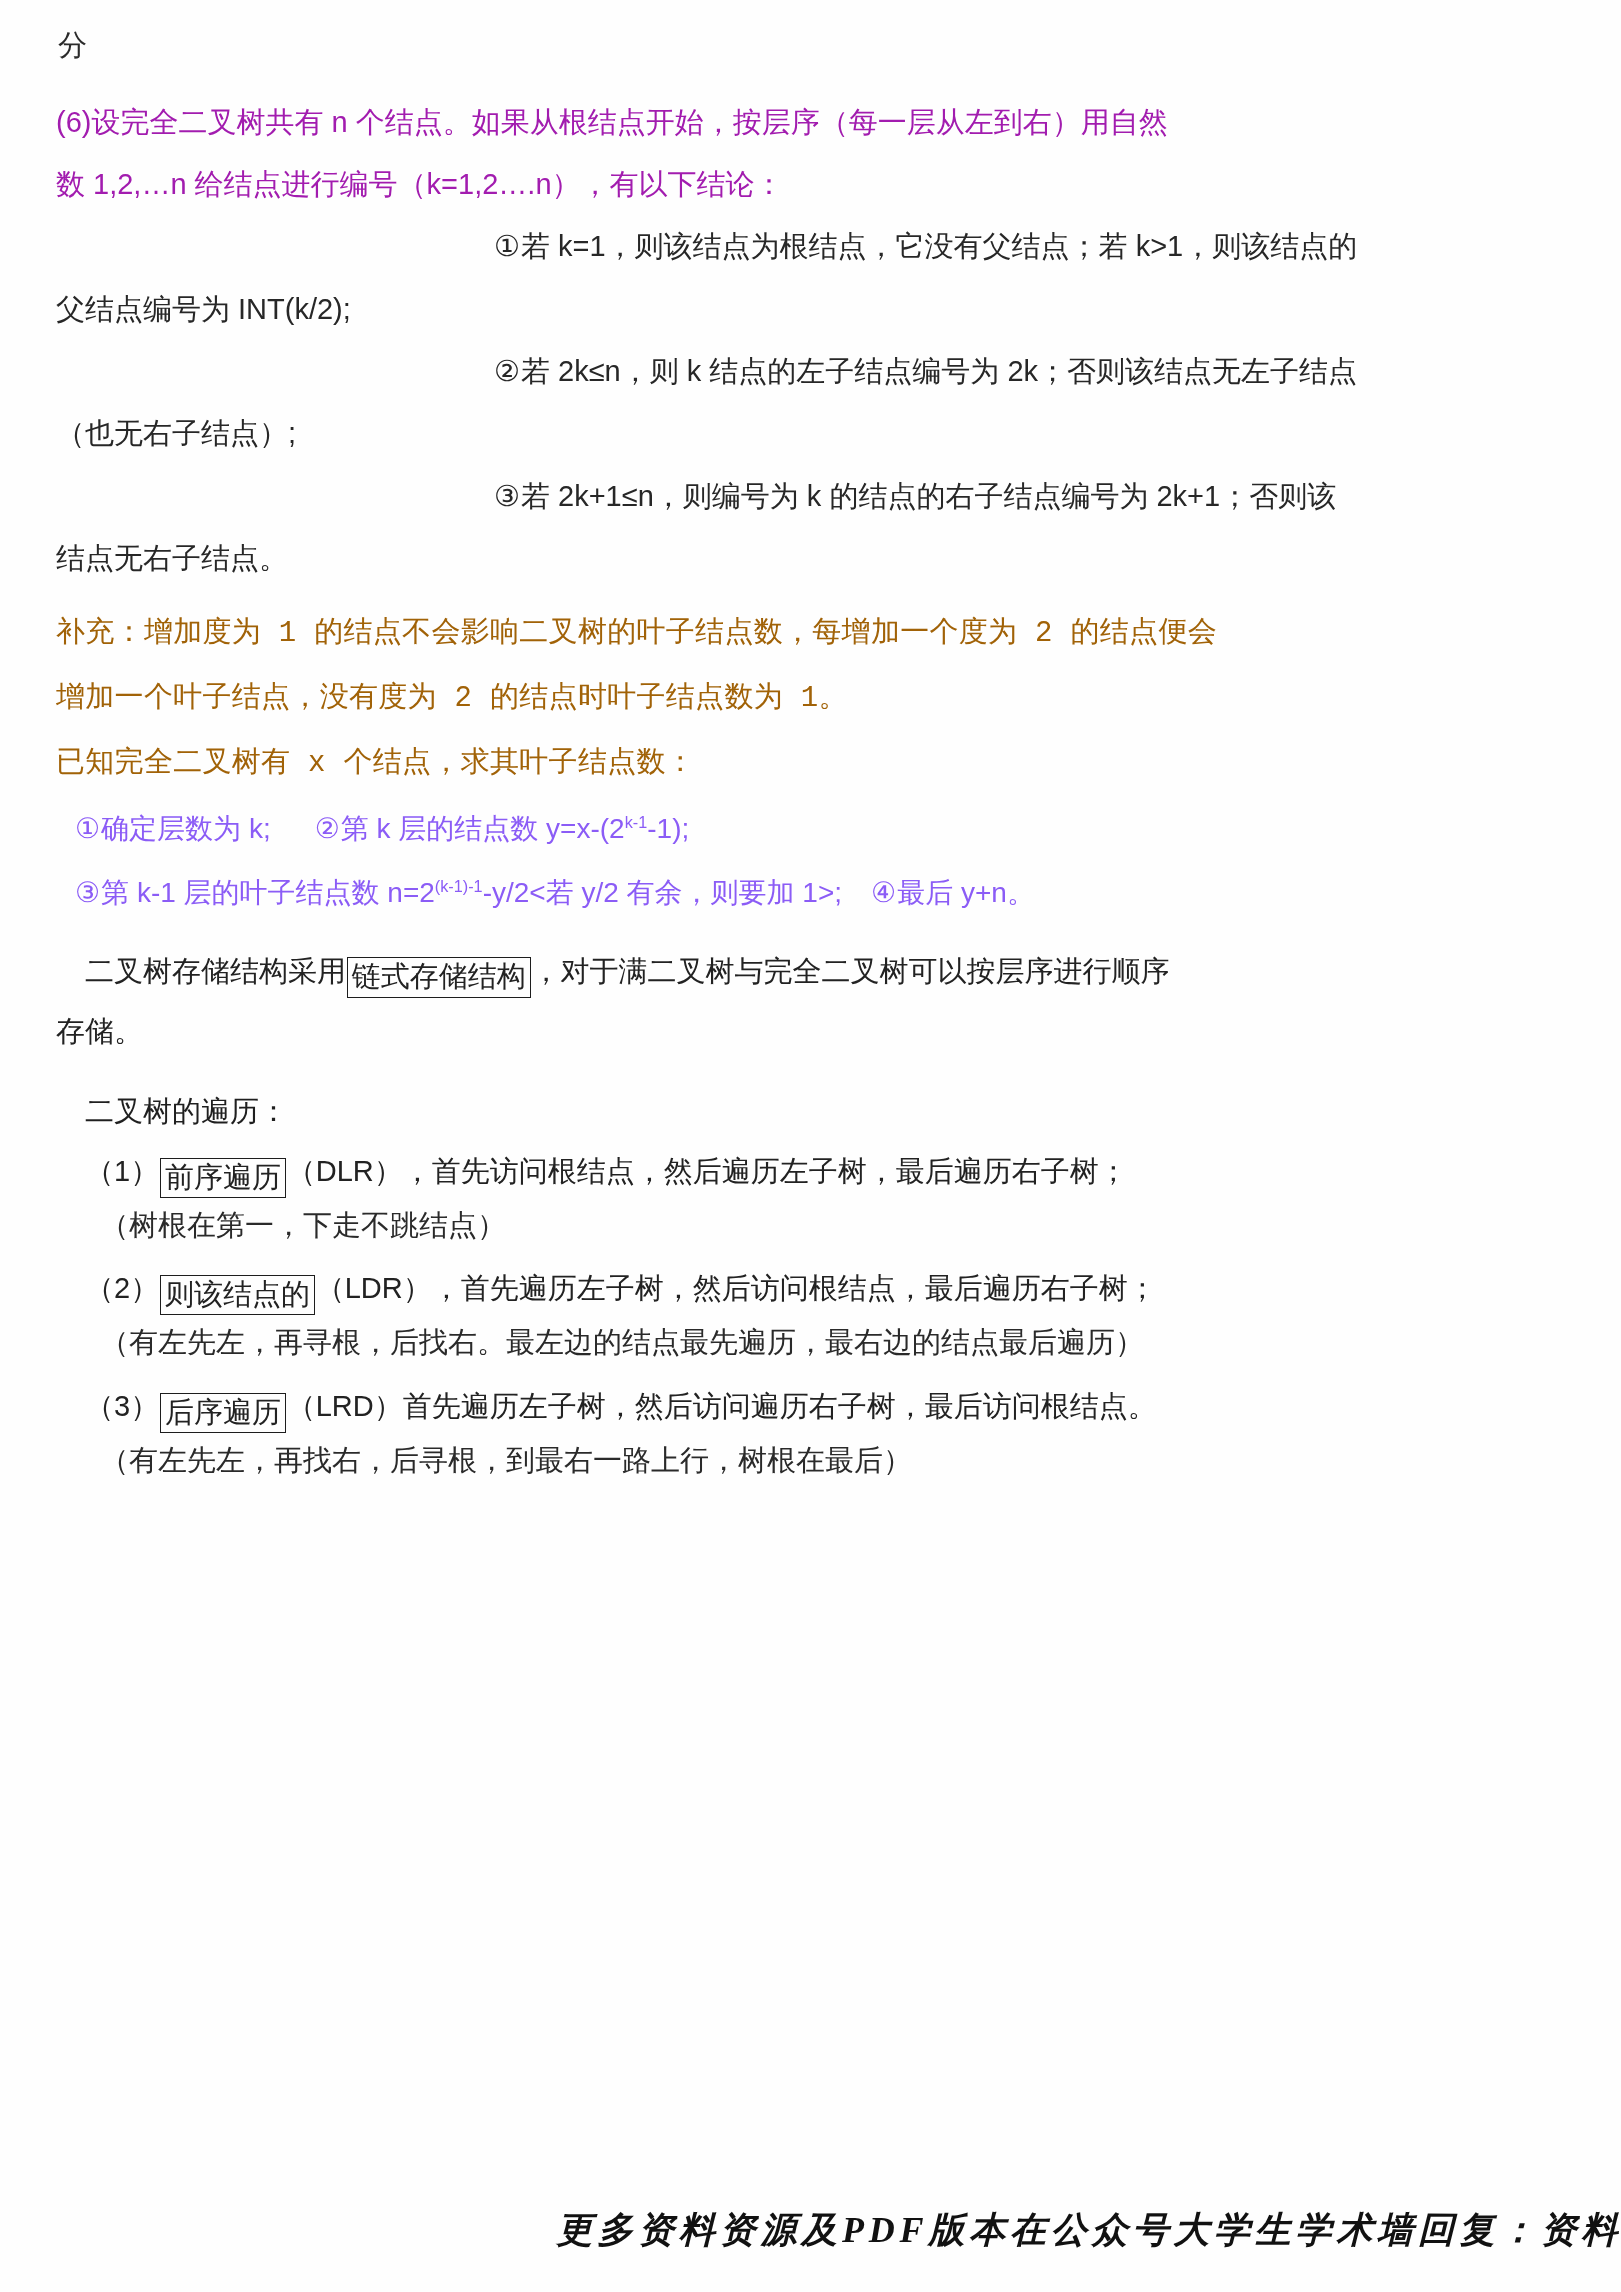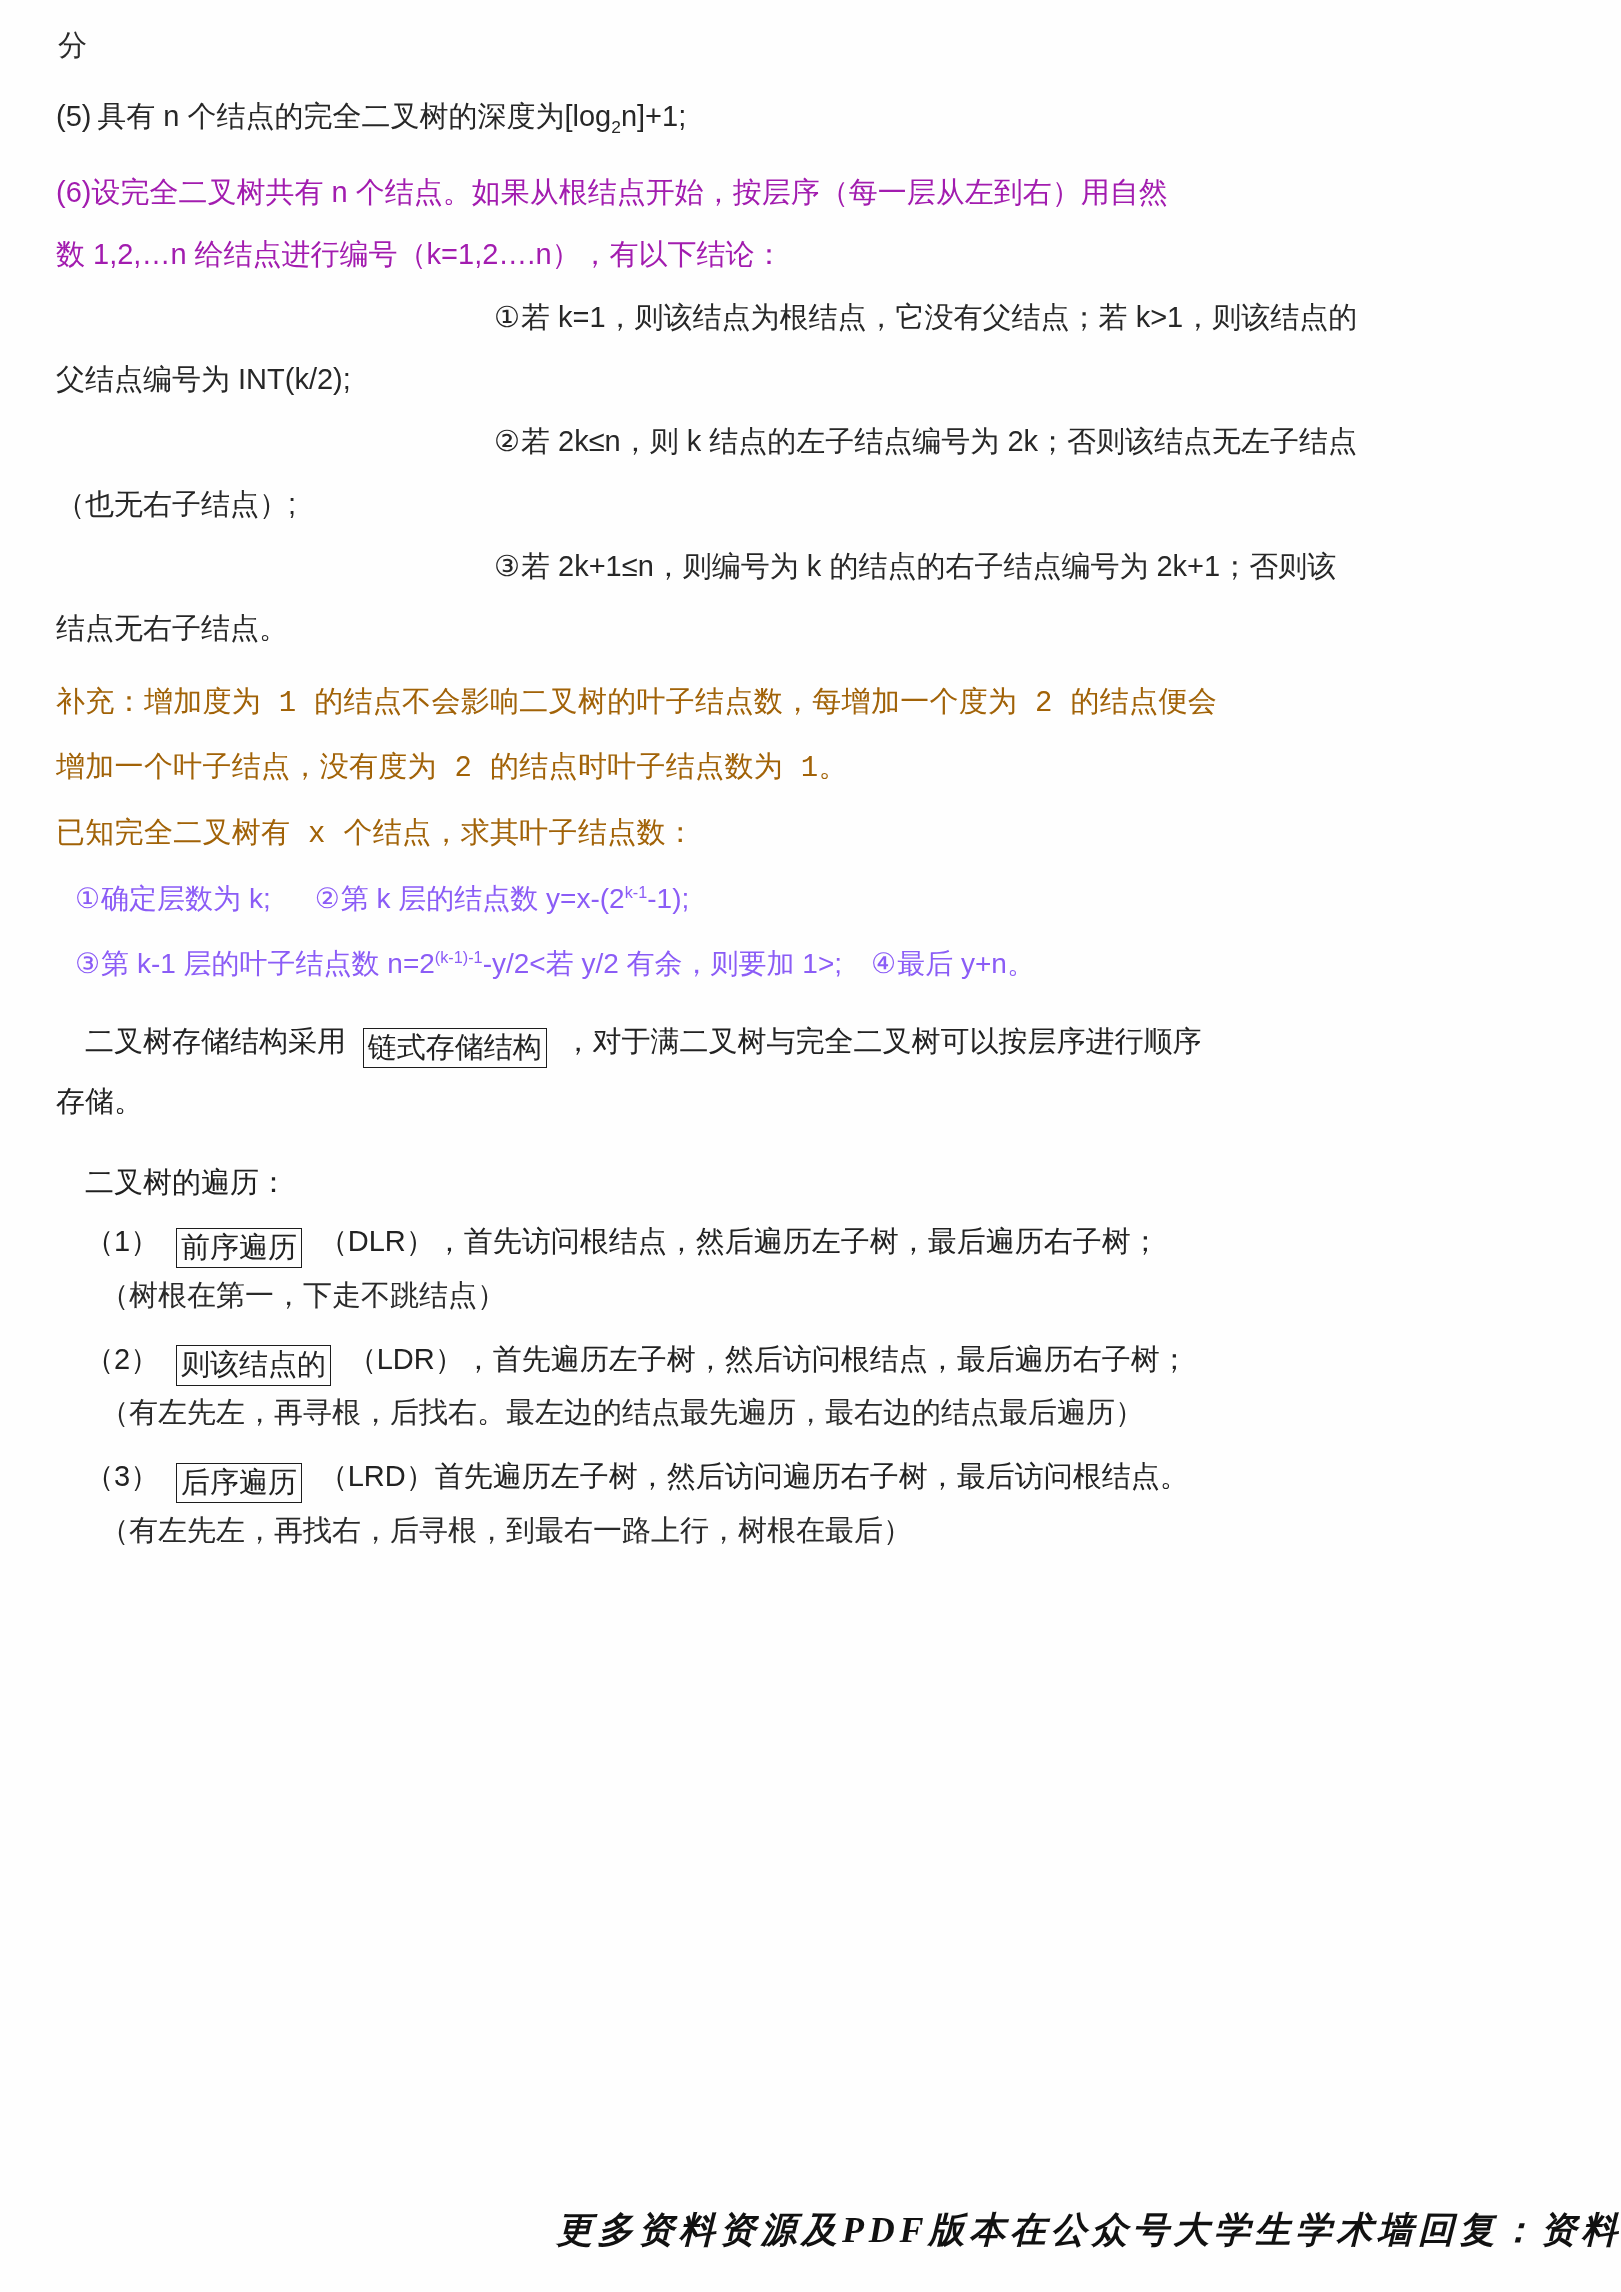--- a/index.html
+++ b/index.html
@@ -104,21 +104,21 @@
     margin: 0 0 3.8px 0;
   }
   .ul {
     text-underline-offset: 6.7px;
     text-decoration-thickness: 1.9px;
   }
   .boxed {
     display: inline-block;
     border: 1.9px solid #1d1d1d;
     padding: 2.9px 3.8px 4.8px 3.8px;
-    margin: 0 17px;
+    margin: 0 1px;
     line-height: 1.05;
     vertical-align: -5.8px;
   }
   .heading-ul {
     font-size: 29px;
     color: #1f1f1f;
     margin: 33px 0 15.4px 0;
     padding-left: 29px;
   }
 
@@ -155,23 +155,20 @@
   }
 </style>
 </head>
 <body>
 
 <div class="page">
   <div class="doc-body">
 
     <p class="stray-char">分</p>
 
-    <p class="numbered">
-      <span class="num">(5)</span><span>具有 n 个结点的完全二叉树的深度为[log</span><sub class="sm">2</sub><span>n]+1;</span>
-    </p>
 
     <p class="para-block">
       <span class="num">(6)</span><span>设完全二叉树共有 n 个结点。如果从根结点开始，按层序（每一层从左到右）用自然</span>
     </p>
     <p class="para-block">数 1,2,…n 给结点进行编号（k=1,2….n），有以下结论：</p>
 
     <p class="subclause">
       <span class="circ">①</span><span>若 k=1，则该结点为根结点，它没有父结点；若 k&gt;1，则该结点的</span>
     </p>
     <p class="contline">父结点编号为 INT(k/2);</p>

